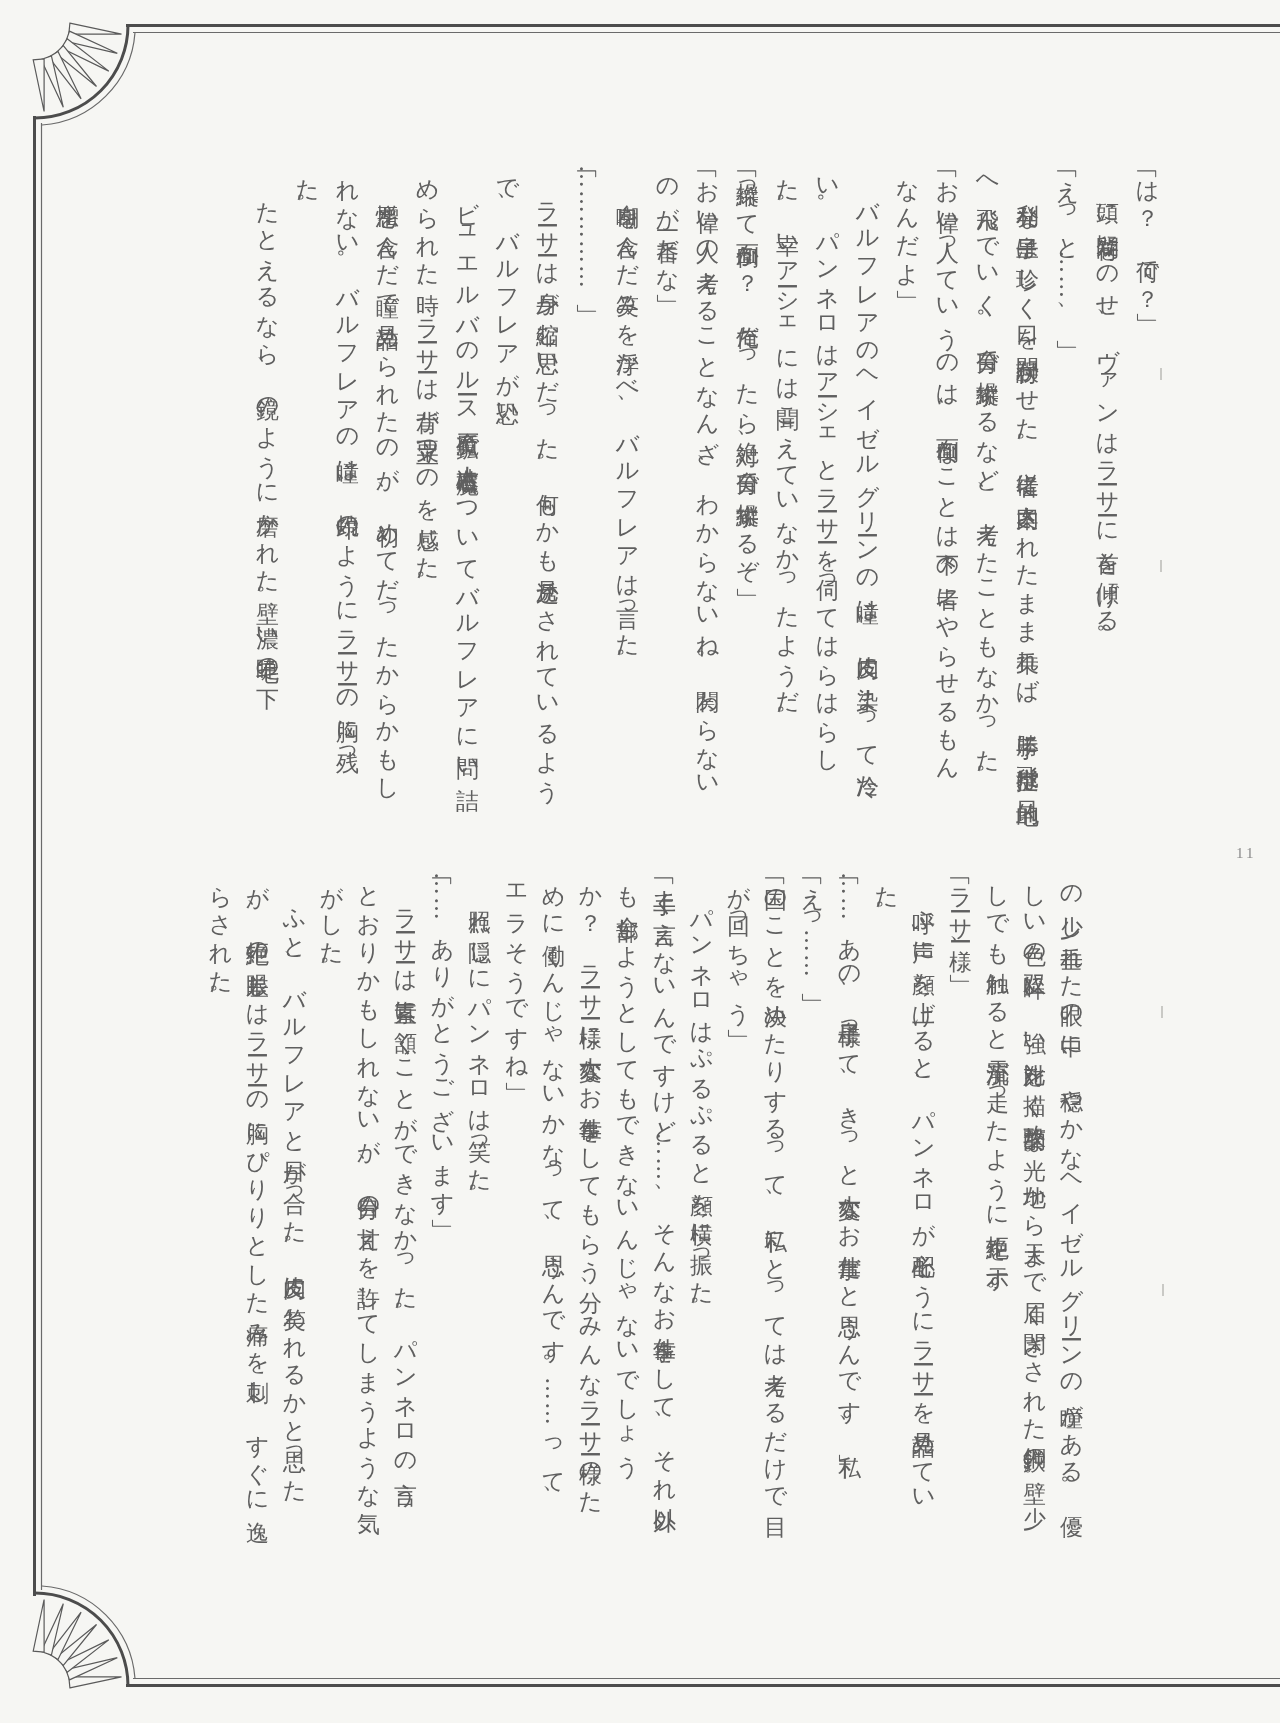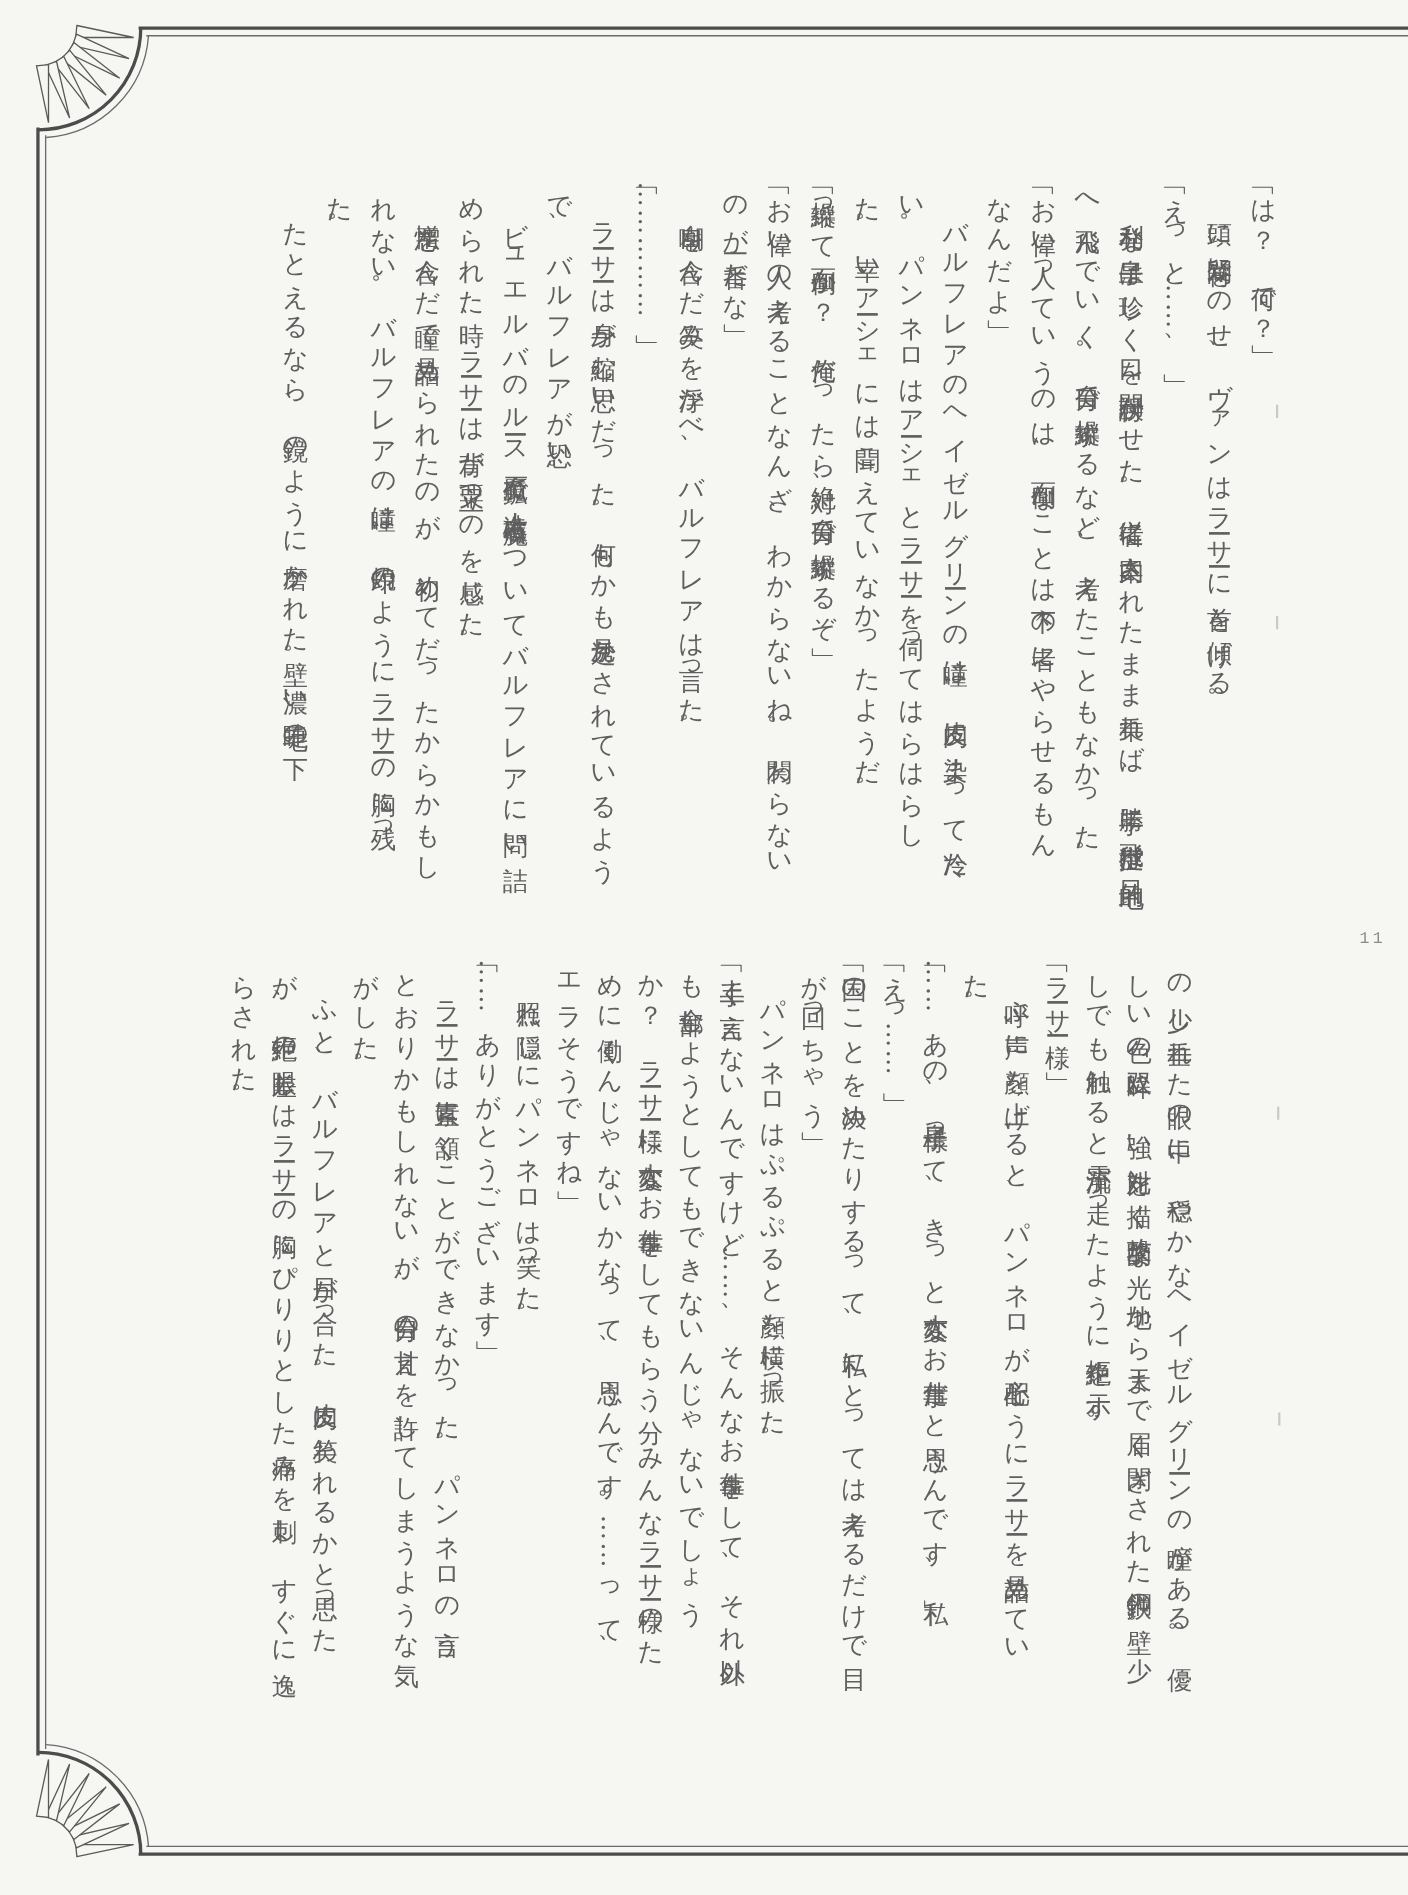--- a/index.html
+++ b/index.html
@@ -18,21 +18,21 @@
     letter-spacing:2px;
     overflow:visible;
   }
   #top-band    { top:163px; right:112px; width:1042px; height:630px; line-height:40px; }
   #bottom-band { top:870px; right:190px; width:964px;  height:642px; line-height:37px; }
   .band p { margin:0; padding:0; }
   .band p.indent { text-indent:1em; }
   .page-number {
     position:absolute; left:1236px; top:845px;
     font-size:15px; color:#8a8a8a; letter-spacing:3px;
-    font-family:Liberation Mono, monospace;
+    font-family:Liberation Serif, serif;
   }
   .scan-mark { position:absolute; width:2px; height:12px; background:#c9c9c5; }
   .scan-mark.m1 { left:1160px; top:368px; }
   .scan-mark.m2 { left:1160px; top:560px; }
   .scan-mark.m3 { left:1161px; top:1006px; }
   .scan-mark.m4 { left:1162px; top:1284px; }
 </style>
 </head>
 <body>
 

